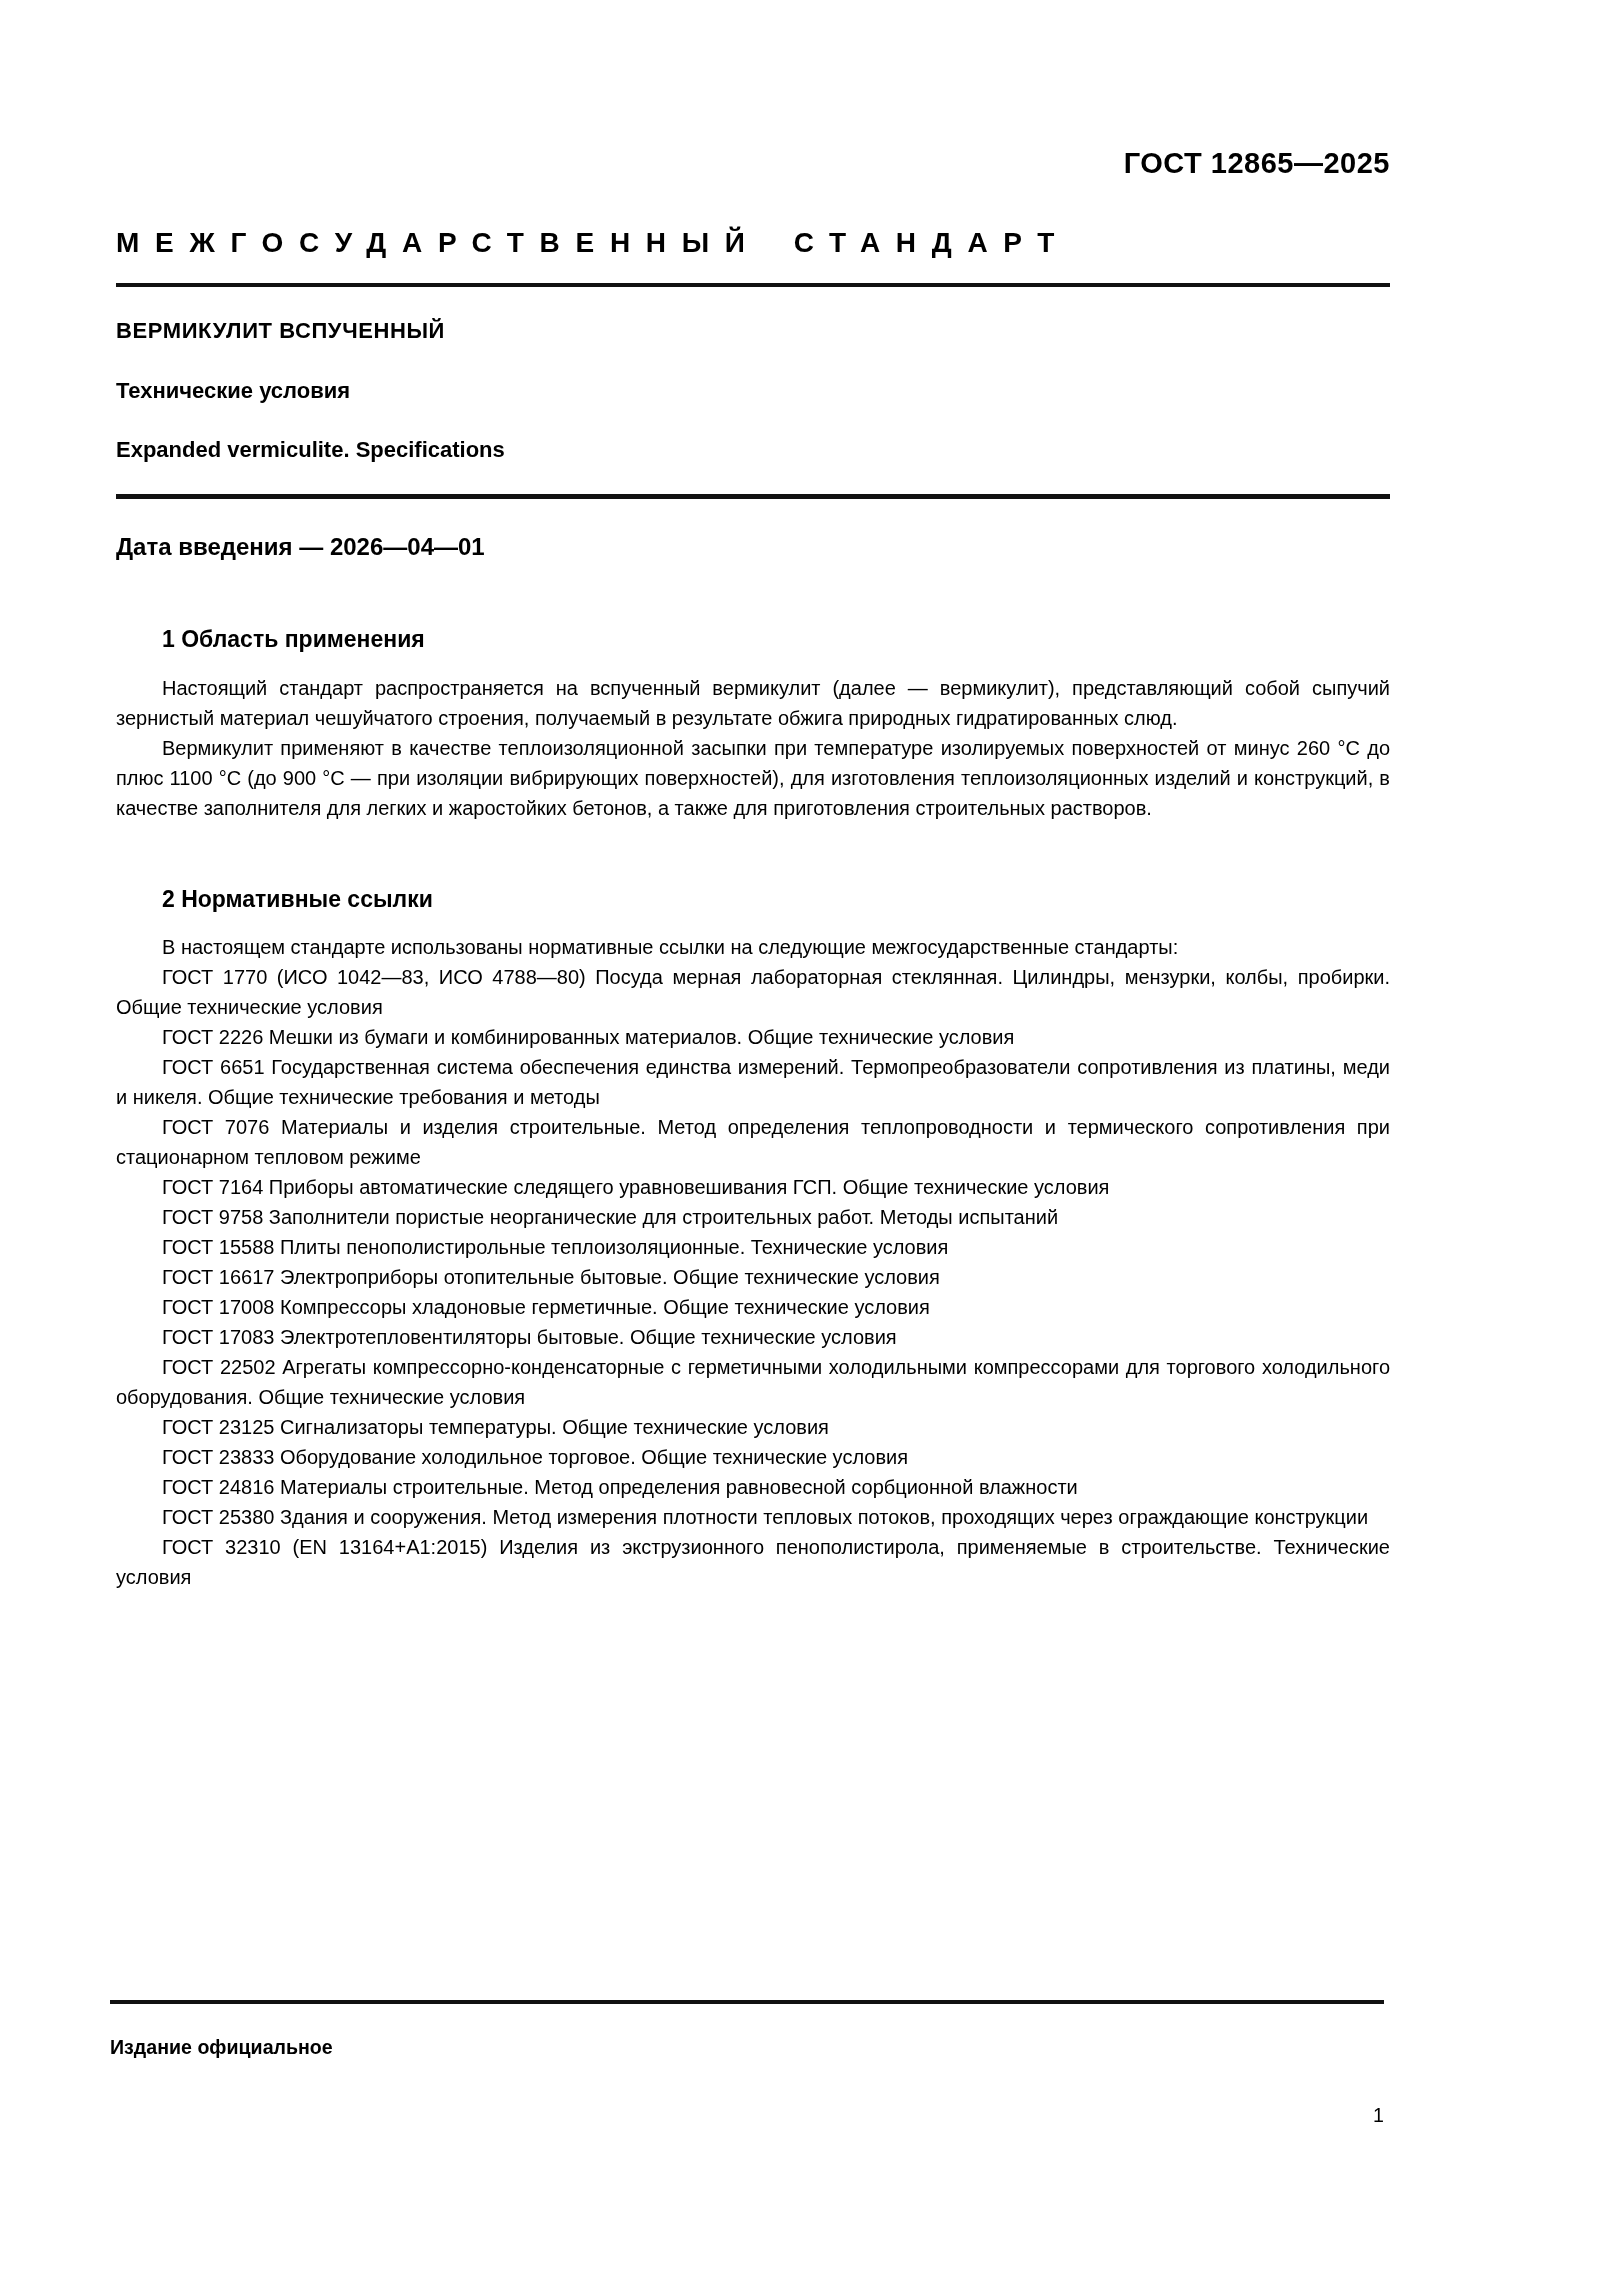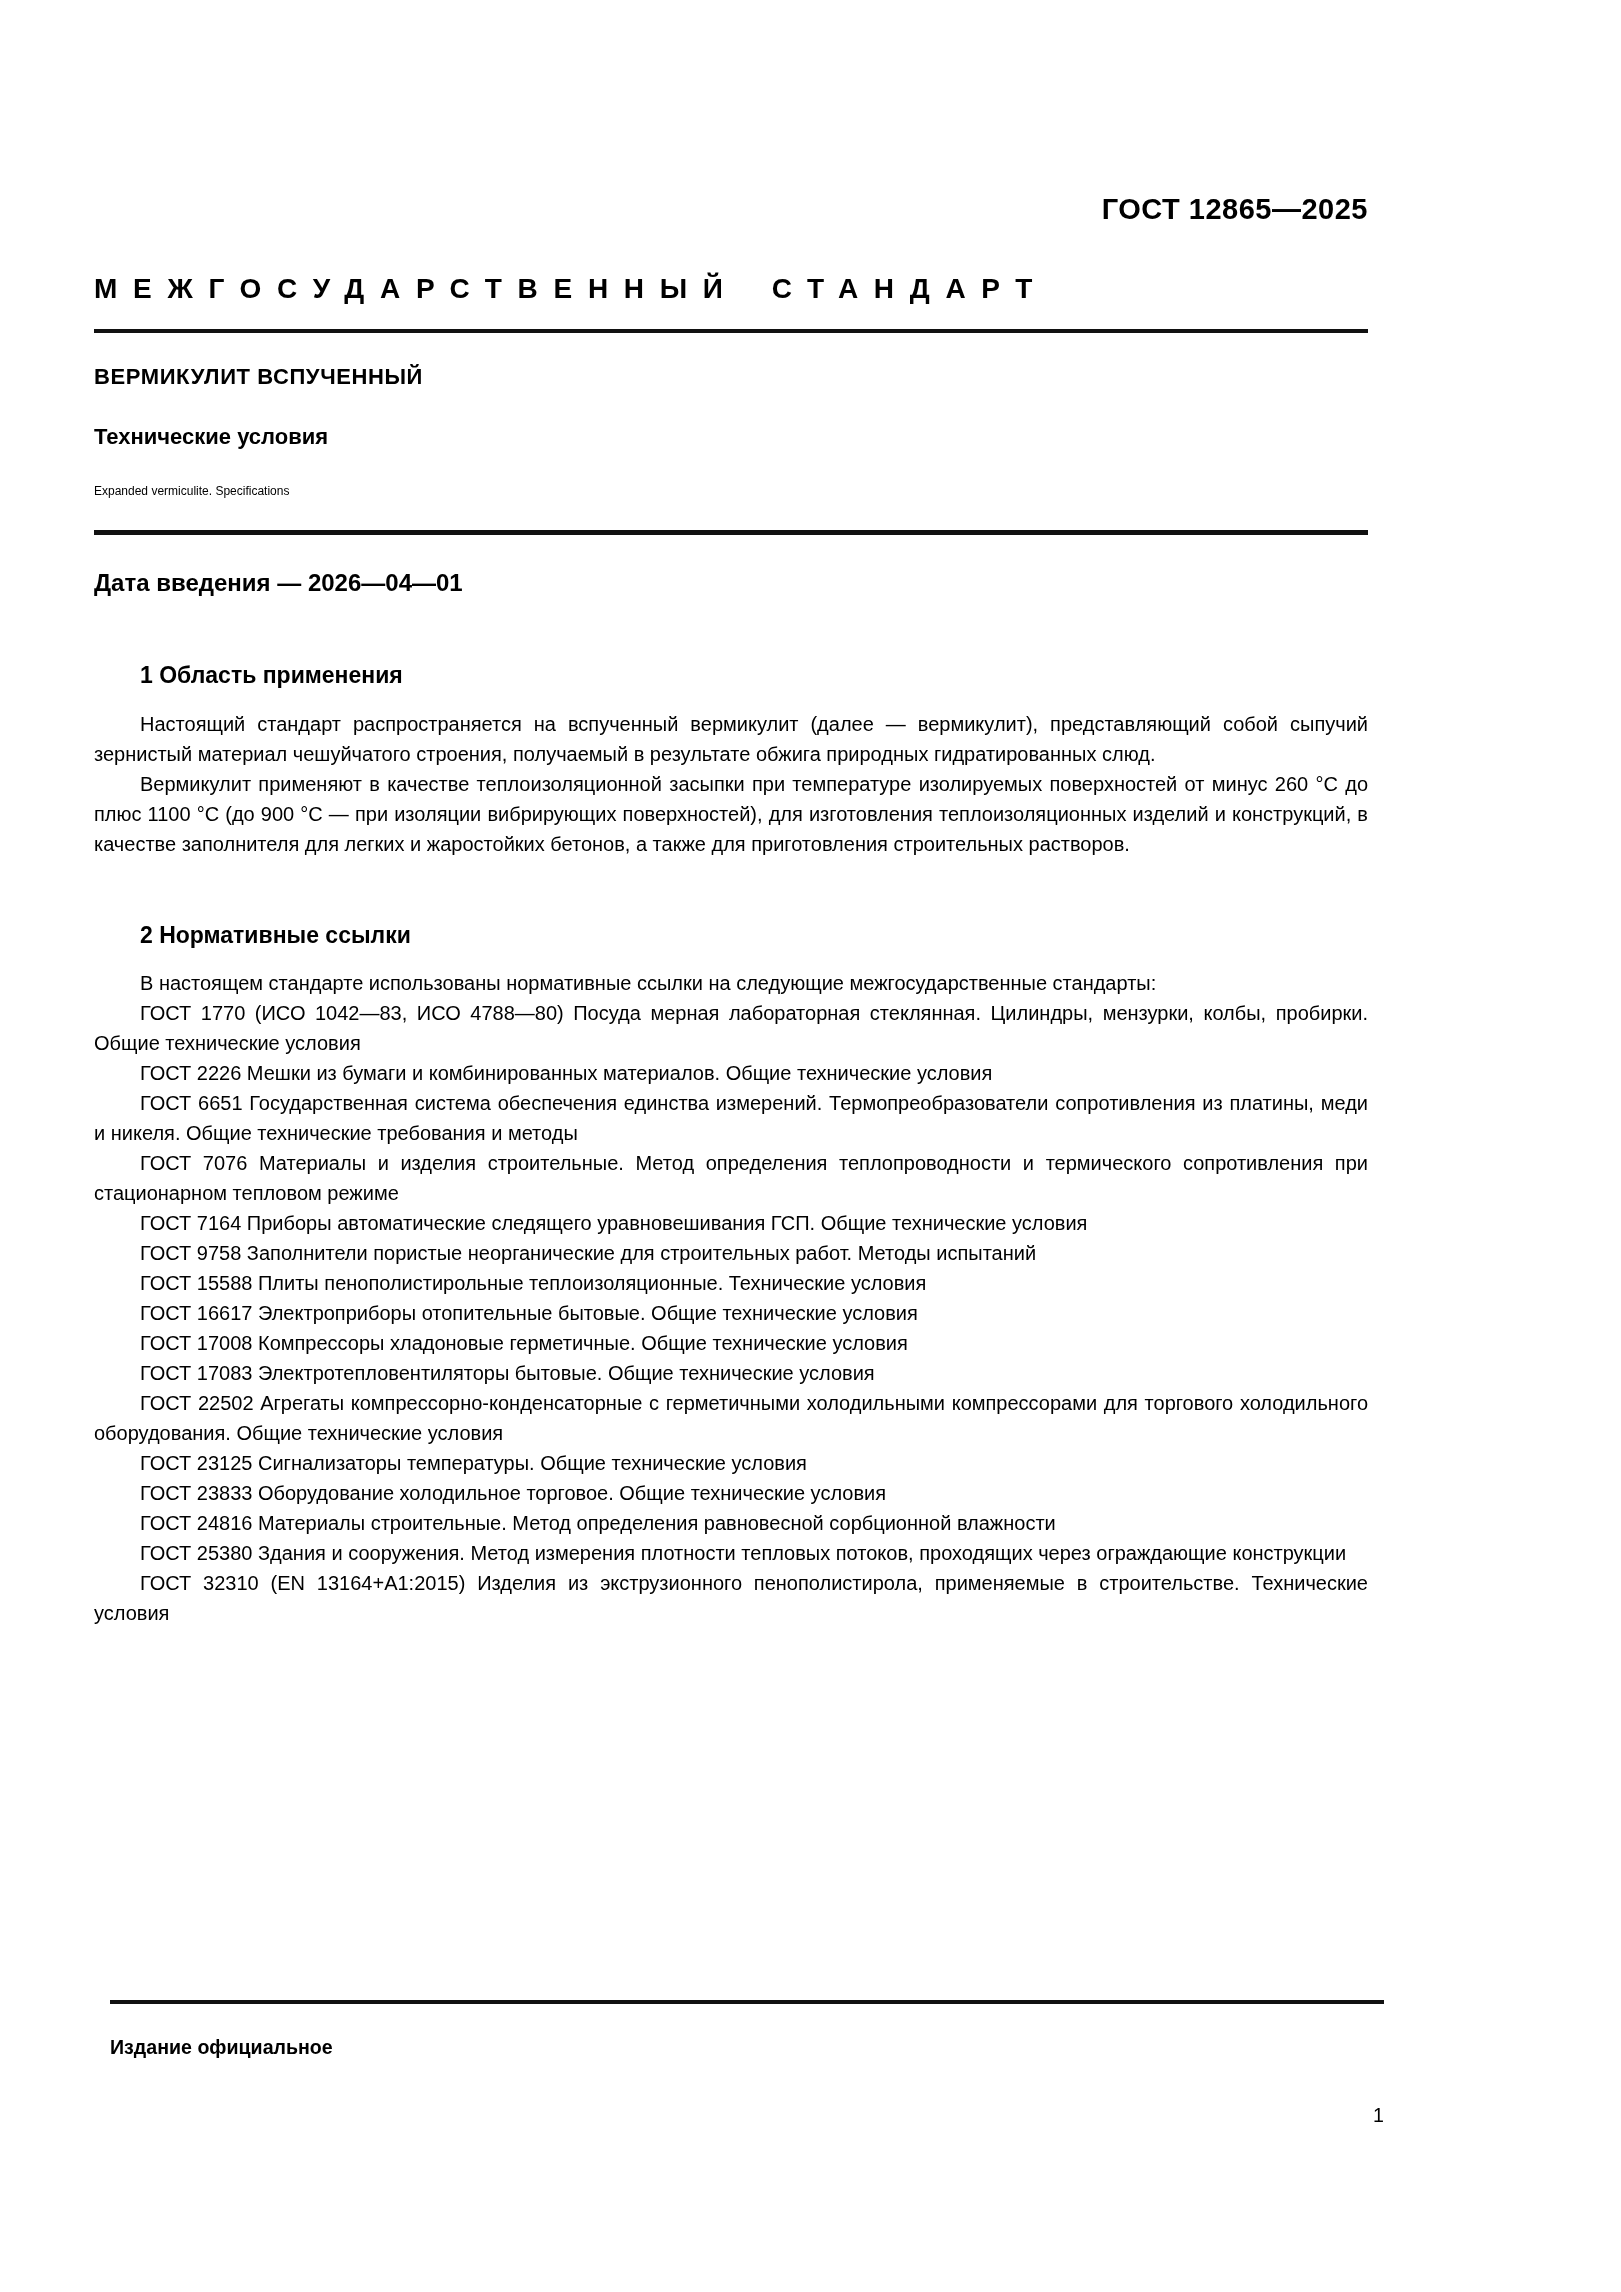--- a/index.html
+++ b/index.html
@@ -13,24 +13,23 @@
     height: 2293px;
     background: #ffffff;
     margin: 0 auto;
     font-family: "Liberation Sans", sans-serif;
     color: #000000;
     box-sizing: border-box;
     overflow: hidden;
   }
   .content {
     position: absolute;
-    left: 94px;
+    left: 116px;
     top: 0;
     width: 1274px;
-    margin-top: 46px;
   }
 
   
   .doc-number {
     text-align: right;
     font-size: 29px;
     font-weight: bold;
     letter-spacing: 0.5px;
     padding-top: 149px;
     line-height: 1;
@@ -68,22 +67,22 @@
     letter-spacing: 0.6px;
     line-height: 1;
   }
   .title-sub {
     font-size: 22px;
     font-weight: bold;
     margin-top: 38px;
     line-height: 1;
   }
   .title-en {
-    font-size: 12px;
-    font-weight: normal;
+    font-size: 22px;
+    font-weight: bold;
     margin-top: 37px;
     margin-bottom: 33px;
     line-height: 1;
   }
 
   .intro-date {
     font-size: 24px;
     font-weight: bold;
     margin-top: 36px;
     line-height: 1;

